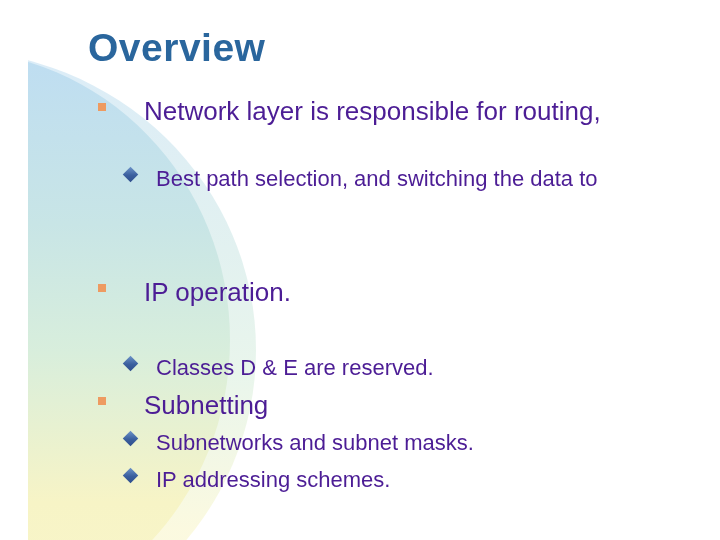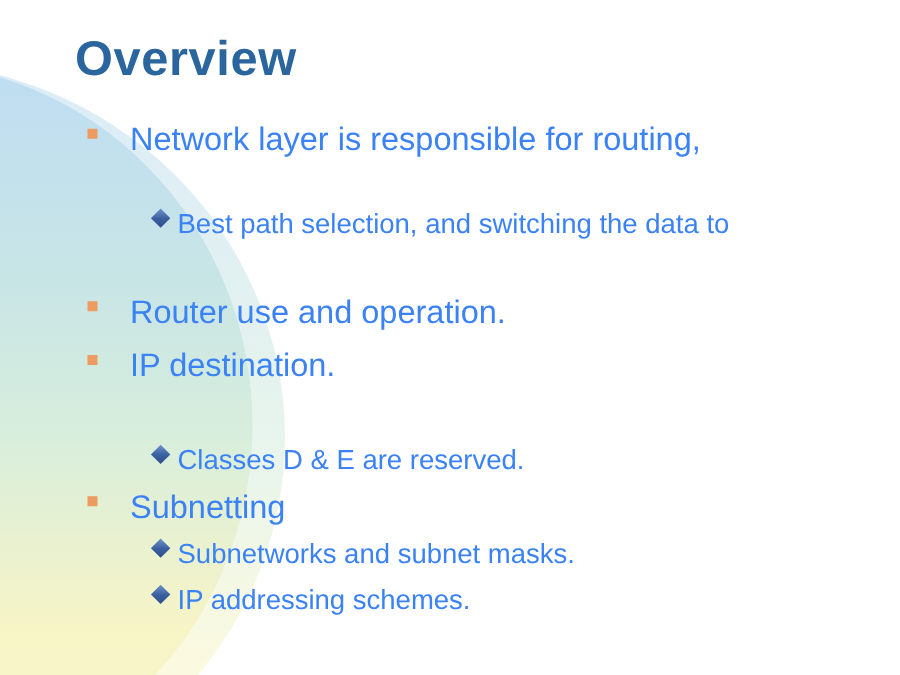--- a/index.html
+++ b/index.html
@@ -7,20 +7,21 @@
     width: 720px; height: 540px;
     background: #ffffff;
     font-family: "Liberation Sans", sans-serif;
     overflow: hidden;
   }
   .slide {
     position: relative;
     width: 616px; height: 540px;
     background: #ffffff;
     overflow: hidden;
+    margin-left: 28px;
   }
   
   .bg-ellipse-outer {
     position: absolute;
     left: -388px; top: 50px;
     width: 616px; height: 600px;
     border-radius: 50%;
     background: linear-gradient(to bottom,
       rgba(190,221,242,0.55) 0%,
       rgba(203,230,227,0.55) 35%,
@@ -46,24 +47,25 @@
     font-size: 39px;
     font-weight: bold;
     letter-spacing: 0.5px;
     color: #2A669D;
   }
   .content { position: absolute; left: 0; top: 0; width: 720px; height: 540px; }
   .item {
     position: absolute;
     display: flex;
     align-items: flex-start;
-    color: #3b82f6;
+    color: #4c1d95;
+    gap: 12px;
   }
   .item.l1 { left: 70px; font-size: 26px; line-height: 31px; }
-  .item.l2 { left: 121px; font-size: 22px; line-height: 31px; }
+  .item.l2 { left: 95px; font-size: 22px; line-height: 31px; }
   .item.l1 .txt { margin-left: 26px; }
   .item.l2 .txt { margin-left: 8px; }
   .txt { white-space: nowrap; }
   .ln { display: block; }
   .sq {
     flex: 0 0 auto;
     width: 8px; height: 8px;
     margin-top: 7px;
     background: #EE9B61;
   }
@@ -101,31 +103,25 @@
       </div>
     </div>
 
     <div class="item l2" style="top:163px">
       <span class="dia"></span>
       <div class="txt">
         <span class="ln">Best path selection, and switching the data to</span>
       </div>
     </div>
 
-    <div class="item l1" style="top:234px">
-      <span class="sq"></span>
-      <div class="txt">
-        <span class="ln">Router use and operation.</span>
-      </div>
-    </div>
 
     <div class="item l1" style="top:277px">
       <span class="sq"></span>
       <div class="txt">
-        <span class="ln">IP destination.</span>
+        <span class="ln">IP operation.</span>
       </div>
     </div>
 
 
     <div class="item l2" style="top:352px">
       <span class="dia"></span>
       <div class="txt">
         <span class="ln">Classes D &amp; E are reserved.</span>
       </div>
     </div>

